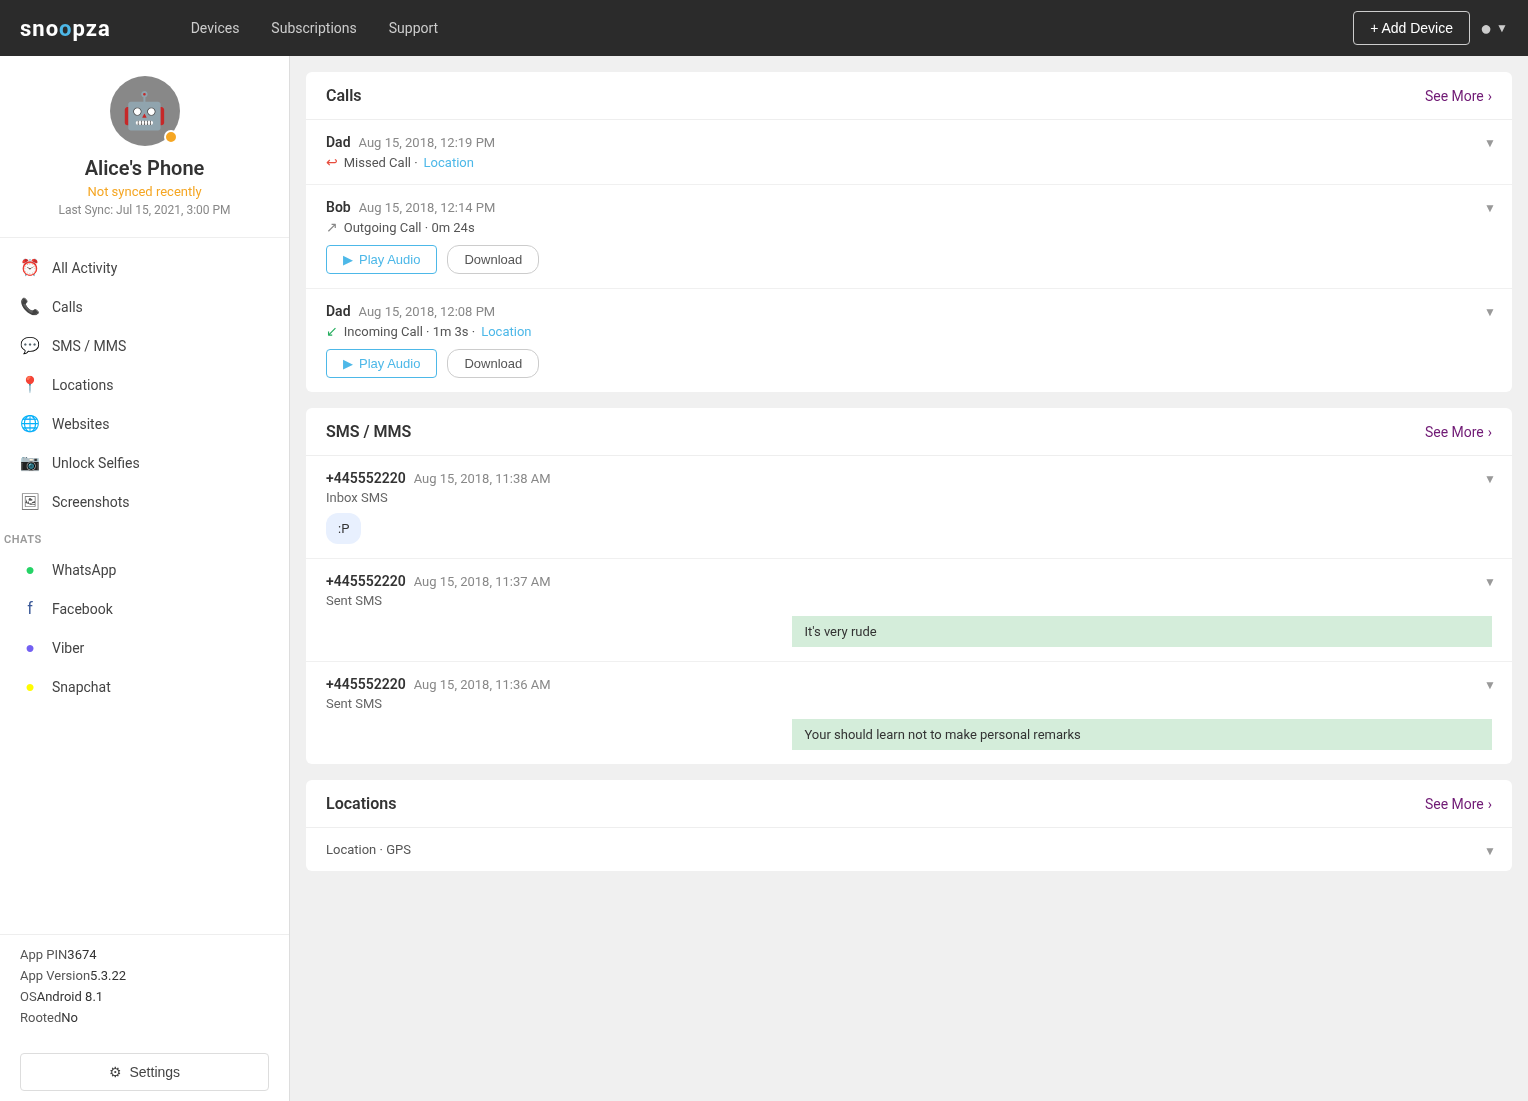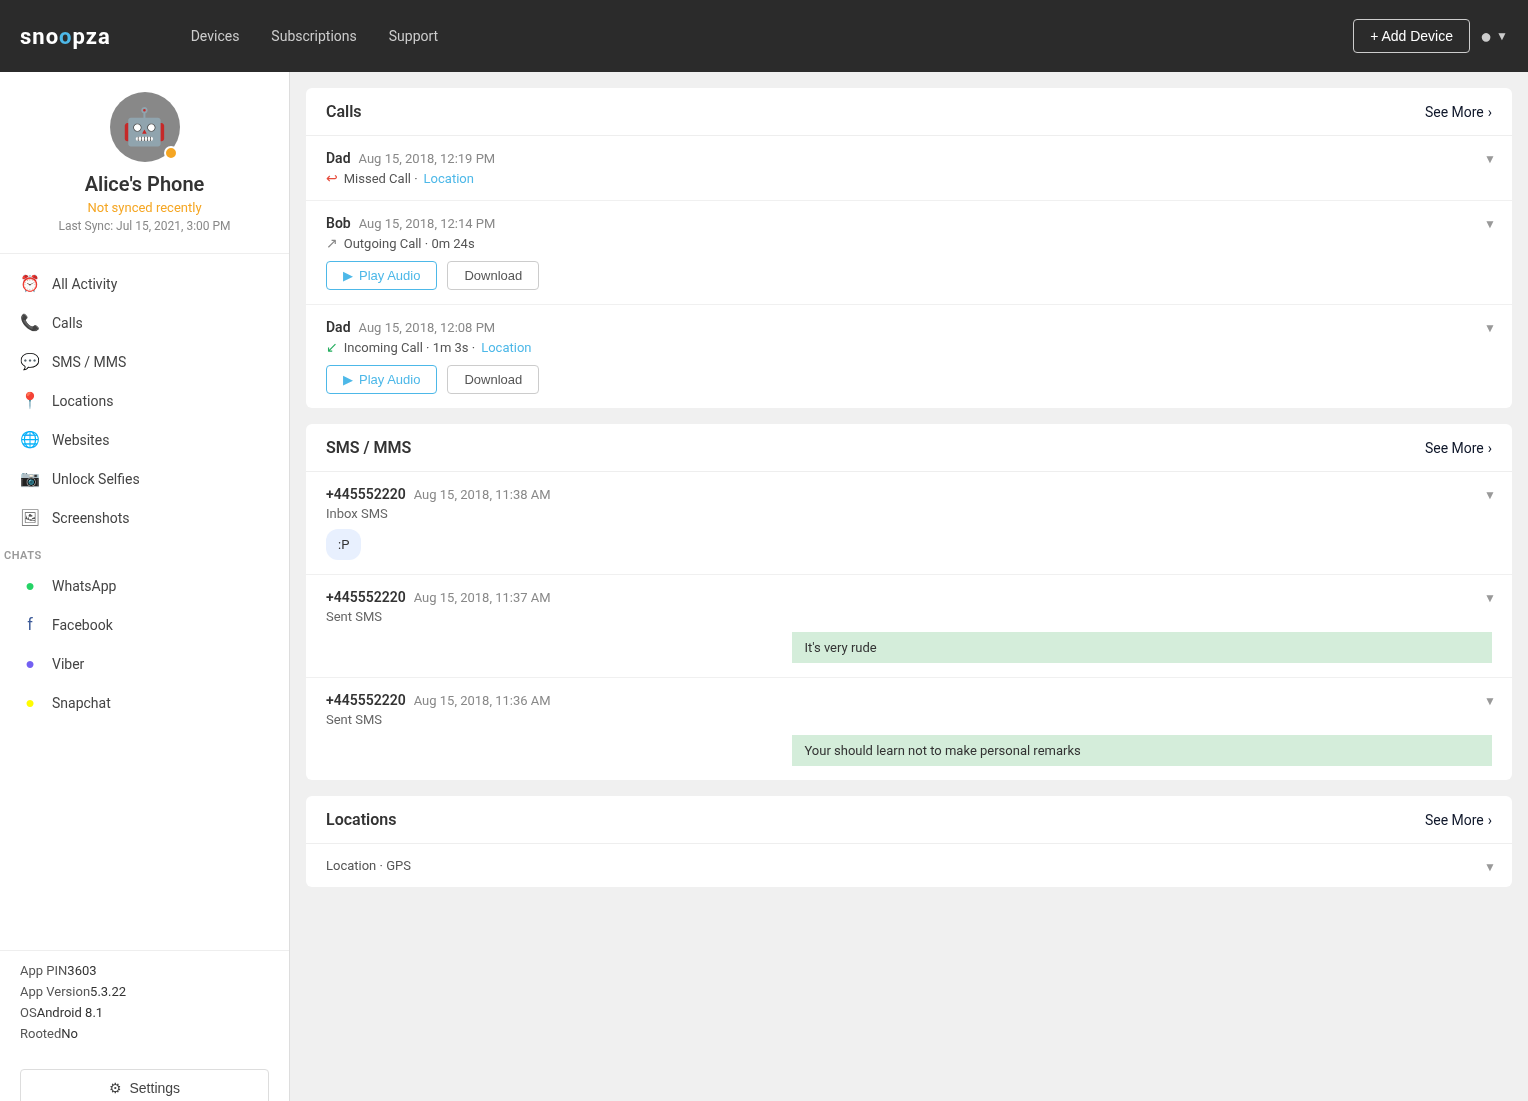--- a/index.html
+++ b/index.html
@@ -1,21 +1,21 @@
 <!DOCTYPE html>
 <html><head>
   <meta charset="utf-8">
   <style>
     * { box-sizing: border-box; margin: 0; padding: 0; }
     body { font-family: -apple-system, BlinkMacSystemFont, 'Segoe UI', Roboto, sans-serif; font-size: 14px; background: #f0f0f0; color: #333; }
 
     
     .topnav {
       background: #2b2b2b;
-      height: 72px;
+      height: 56px;
       display: flex;
       align-items: center;
       padding: 0 20px;
       gap: 30px;
     }
     .topnav-logo {
       font-size: 22px;
       font-weight: bold;
       color: white;
       letter-spacing: 1px;
@@ -161,21 +161,21 @@
       overflow: hidden;
     }
     .section-header {
       display: flex;
       justify-content: space-between;
       align-items: center;
       padding: 14px 20px;
       border-bottom: 1px solid #eee;
     }
     .section-title { font-size: 16px; font-weight: 600; color: #333; }
-    .see-more-link { color: #0f172a; font-size: 14px; cursor: pointer; text-decoration: none; display: flex; align-items: center; gap: 4px; }
+    .see-more-link { color: #701a75; font-size: 14px; cursor: pointer; text-decoration: none; display: flex; align-items: center; gap: 4px; }
 
     .entry {
       border-bottom: 1px solid #f0f0f0;
       padding: 14px 20px;
       position: relative;
     }
     .entry:last-child { border-bottom: none; }
     .entry-header {
       display: flex;
       align-items: center;
@@ -209,21 +209,21 @@
       font-size: 13px;
       display: flex;
       align-items: center;
       gap: 6px;
     }
     .btn-download {
       background: white;
       border: 1px solid #ccc;
       color: #555;
       padding: 6px 16px;
-      border-radius: 4px;
+      border-radius: 12px;
       cursor: pointer;
       font-size: 13px;
     }
 
     
     .sms-bubble-incoming {
       display: inline-block;
       background: #e8f0fe;
       border-radius: 12px;
       padding: 8px 12px;
@@ -325,21 +325,21 @@
       </div>
       <div class="sidebar-item">
         <span class="icon" style="color: #fffc00;">●</span>
         <span>Snapchat</span>
       </div>
     </div>
 
     <div class="sidebar-info">
       <div class="sidebar-info-row">
         <span>App PIN</span>
-        <span class="val">3603</span>
+        <span class="val">3674</span>
       </div>
       <div class="sidebar-info-row">
         <span>App Version</span>
         <span class="val">5.3.22</span>
       </div>
       <div class="sidebar-info-row">
         <span>OS</span>
         <span class="val">Android 8.1</span>
       </div>
       <div class="sidebar-info-row">

